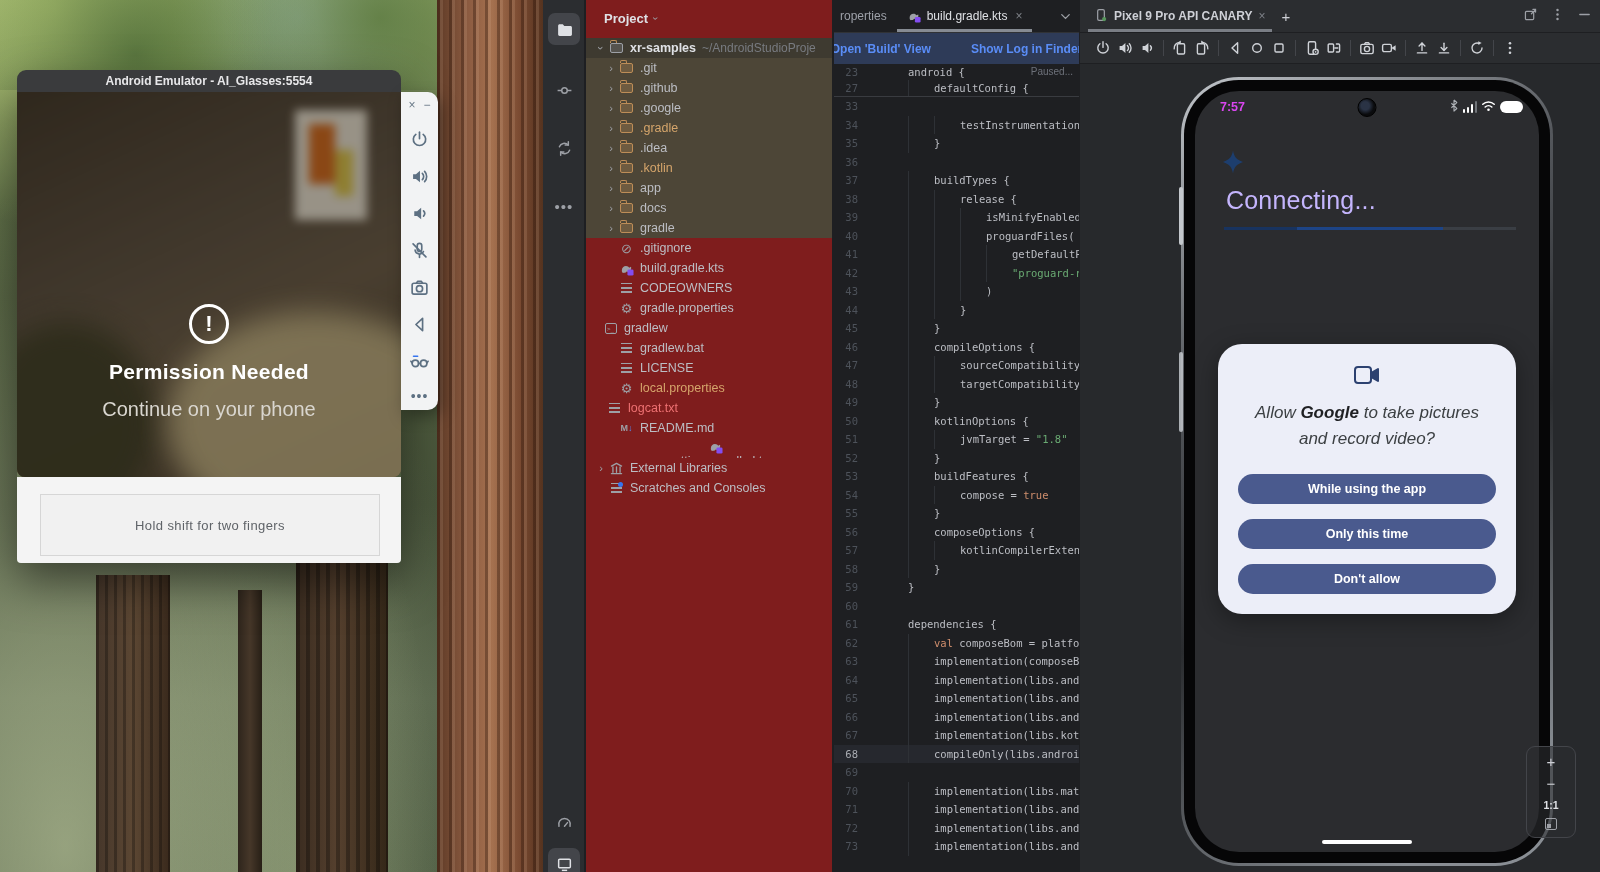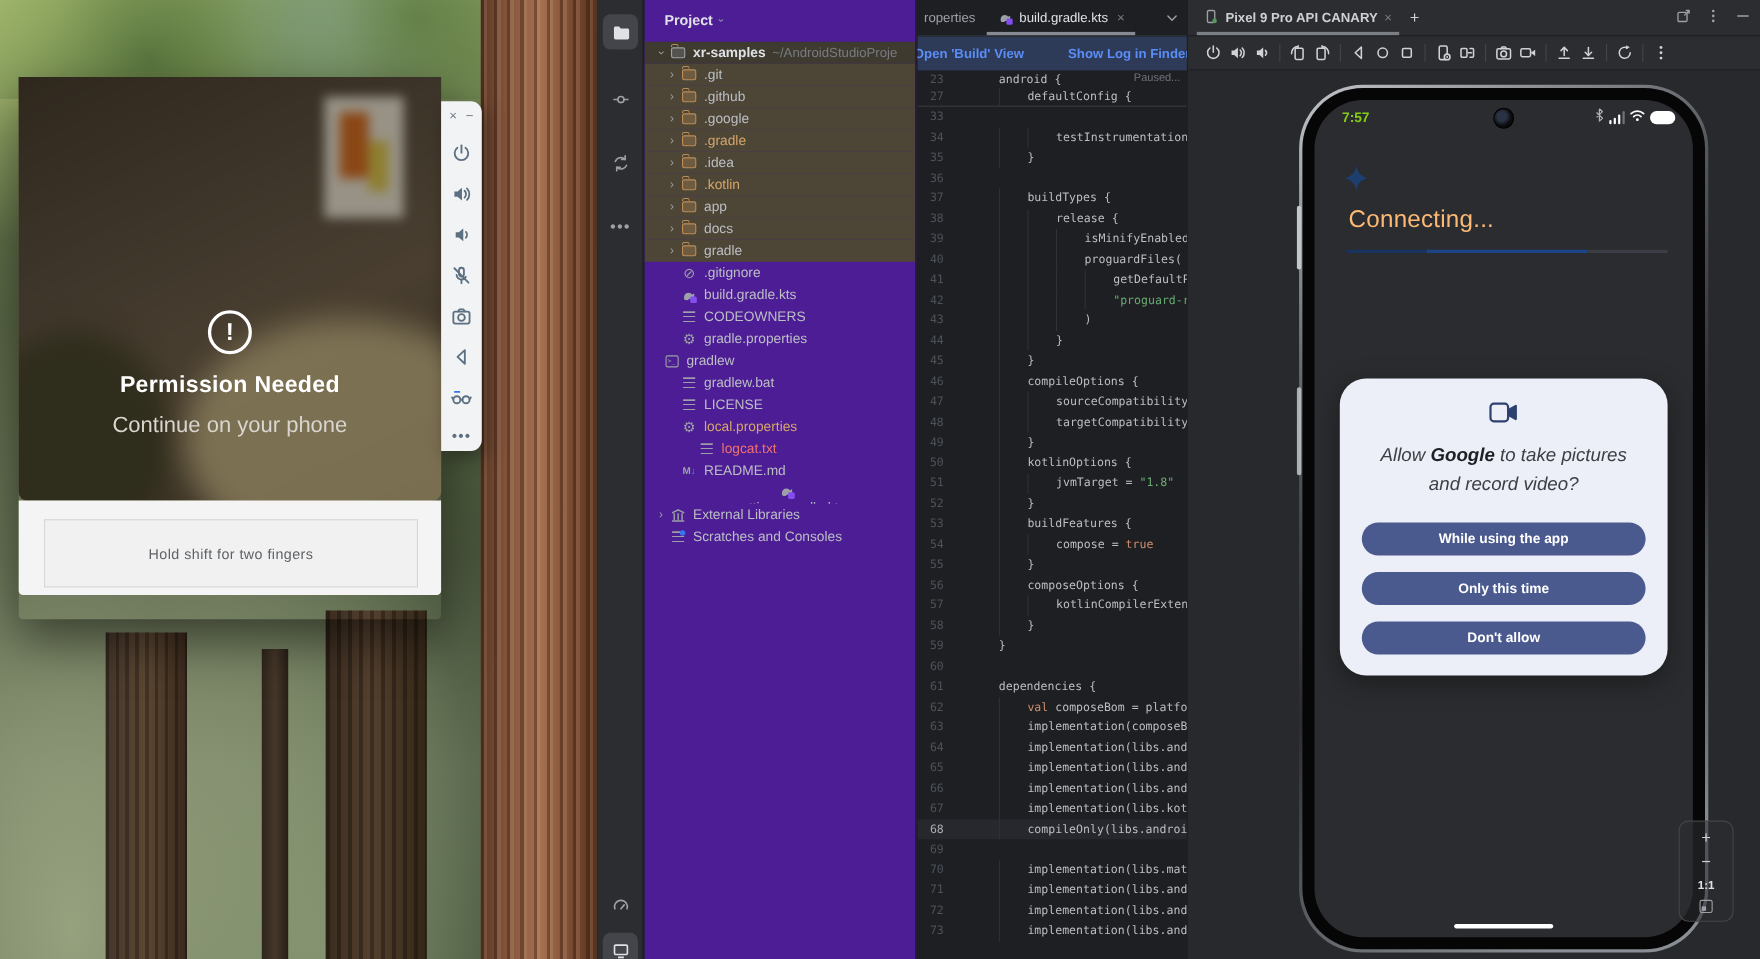--- a/index.html
+++ b/index.html
@@ -75,21 +75,21 @@
 
   
   .stripe { position:absolute; left:0; top:0; width:42px; height:872px; background:#2b2d30; border-right:1px solid #1e1f22; }
   .sico { position:absolute; left:5px; width:32px; height:32px; border-radius:7px; color:#9da0a6;
     display:flex; align-items:center; justify-content:center; }
   .sico svg { width:17px; height:17px; }
   .sico.sel { background:#43454a; color:#dfe1e5; }
   .sico.dots { font-size:15px; letter-spacing:1px; color:#9da0a6; }
 
   
-  .proj { position:absolute; left:43px; top:0; width:247px; height:872px; background:#4c1d95; border-right:1px solid #1e1f22; overflow:hidden; }
+  .proj { position:absolute; left:43px; top:0; width:247px; height:872px; background:#7f1d1d; border-right:1px solid #1e1f22; overflow:hidden; }
   .proj-head { height:37px; display:flex; align-items:center; padding-left:18px; gap:6px;
     color:#dfe1e5; font-size:13px; font-weight:bold; }
   .proj-head .chev { color:#9da0a6; font-weight:normal; font-size:10px; transform:rotate(90deg); display:inline-block; }
   .tree { position:absolute; top:38px; left:0; right:0; }
   .trow { height:20px; display:flex; align-items:center; font-size:12.5px; color:#bcbec4; white-space:nowrap; overflow:hidden; }
   .trow .tchev { width:14px; text-align:center; color:#9da0a6; font-size:11px; flex:none; }
   .trow .tchev.open { transform:rotate(90deg); }
   .trow .ticon { width:17px; height:16px; flex:none; display:flex; align-items:center; justify-content:center; margin-right:5px; position:relative; }
   .trow.bg-root { background:#3e3a30; }
   .trow.bg-sel { background:#4d4637; }
@@ -152,29 +152,29 @@
 
   
   .phone { position:absolute; left:101px; top:77px; width:372px; height:789px; border-radius:58px;
     background:linear-gradient(145deg,#c2c6cb,#54575c 30%,#2a2c2f 55%,#898e94 90%); padding:3px; }
   .phone-bezel { width:100%; height:100%; background:#060607; border-radius:55px; padding:11px; position:relative; }
   .pbtn { position:absolute; left:-2px; width:4px; border-radius:2px; background:#c3c7cc; }
   .pbtn.b1 { top:110px; height:58px; }
   .pbtn.b2 { top:275px; height:80px; opacity:.85; }
   .screen { position:relative; width:100%; height:100%; background:#2b2c2f; border-radius:44px; overflow:hidden; }
   .sbar { position:absolute; left:0; right:0; top:0; height:34px; }
-  .sbar .time { position:absolute; left:25px; top:9px; color:#84cc16; font-size:12.5px; font-weight:bold; }
+  .sbar .time { position:absolute; left:25px; top:9px; color:#d946ef; font-size:12.5px; font-weight:bold; }
   .punch { position:absolute; left:50%; top:7px; transform:translateX(-50%); width:19px; height:19px; border-radius:50%;
     background:radial-gradient(circle at 40% 40%, #2a3345 0 28%, #0a0b0d 60%); border:1px solid #000; }
   .sicons { position:absolute; right:16px; top:9px; display:flex; align-items:center; gap:4px; height:14px; }
   .sigbars { display:flex; align-items:flex-end; gap:1.5px; }
   .sigbars i { width:2.5px; background:#fff; border-radius:1px; display:block; }
   .batt { width:23px; height:12px; background:#fff; border-radius:6px; position:relative; }
   .sparkle { position:absolute; left:25px; top:58px; }
-  .connecting { position:absolute; left:31px; top:95px; color:#fdba74; font-size:22px; letter-spacing:.2px;text-align:right; }
+  .connecting { position:absolute; left:31px; top:95px; color:#c4b5fd; font-size:25px; letter-spacing:.2px;text-align:right; }
   .progress { position:absolute; left:29px; top:136px; right:23px; height:2.5px; display:flex; }
   .progress i { display:block; height:100%; }
   .perm-card { position:absolute; left:23px; top:253px; width:298px; height:270px; background:#eceef8;
     border-radius:24px; box-shadow:0 6px 24px rgba(0,0,0,.35); display:flex; flex-direction:column; align-items:center; }
   .perm-card .cam { margin-top:20px; }
   .perm-q { margin-top:10px; text-align:center; color:#3c4043; font-size:17px; line-height:26px;font-style:italic; }
   .perm-q b { color:#1f2023; }
   .pill { width:258px; height:30px; border-radius:15px; background:#4a5a8e; color:#fff; font-size:12.5px; font-weight:bold;
     display:flex; align-items:center; justify-content:center; margin-top:15px; border:none; }
   .pill.first { margin-top:22px; }
@@ -196,20 +196,21 @@
 
   <div class="desktop">
     <div class="canopy"></div>
     <div class="trunk trunk-right"></div>
     <div class="trunk trunk-mid"></div>
     <div class="trunk trunk-left"></div>
     <div class="trunk trunk-thin"></div>
   </div>
 
   <div class="emu">
+    <div class="emu-title">Android Emulator - AI_Glasses:5554</div>
     <div class="emu-screen">
       <div class="blurlayer"></div>
       <div class="blob b-couch"></div>
       <div class="blob b-table"></div>
       <div class="b-frame"></div>
       <div class="emu-scrim"></div>
       <div class="emu-overlay">
         <div class="excl">!</div>
         <div class="perm-title">Permission Needed</div>
         <div class="perm-sub">Continue on your phone</div>
@@ -443,21 +444,21 @@
             </span>
             <span class="lbl">LICENSE</span>
           </div>
           <div class="trow" style="padding-left: 18px;">
             <span class="tchev"></span>
             <span class="ticon">
               <span class="ic-glyph">⚙</span>
             </span>
             <span class="lbl orange">local.properties</span>
           </div>
-          <div class="trow" style="padding-left: 34px;">
+          <div class="trow" style="padding-left: 6px;">
             <span class="tchev"></span>
             <span class="ticon">
               <span class="ic-lines"></span>
             </span>
             <span class="lbl red">logcat.txt</span>
           </div>
           <div class="trow" style="padding-left: 18px;">
             <span class="tchev"></span>
             <span class="ticon">
               <span class="ic-md">M<em>↓</em></span>

